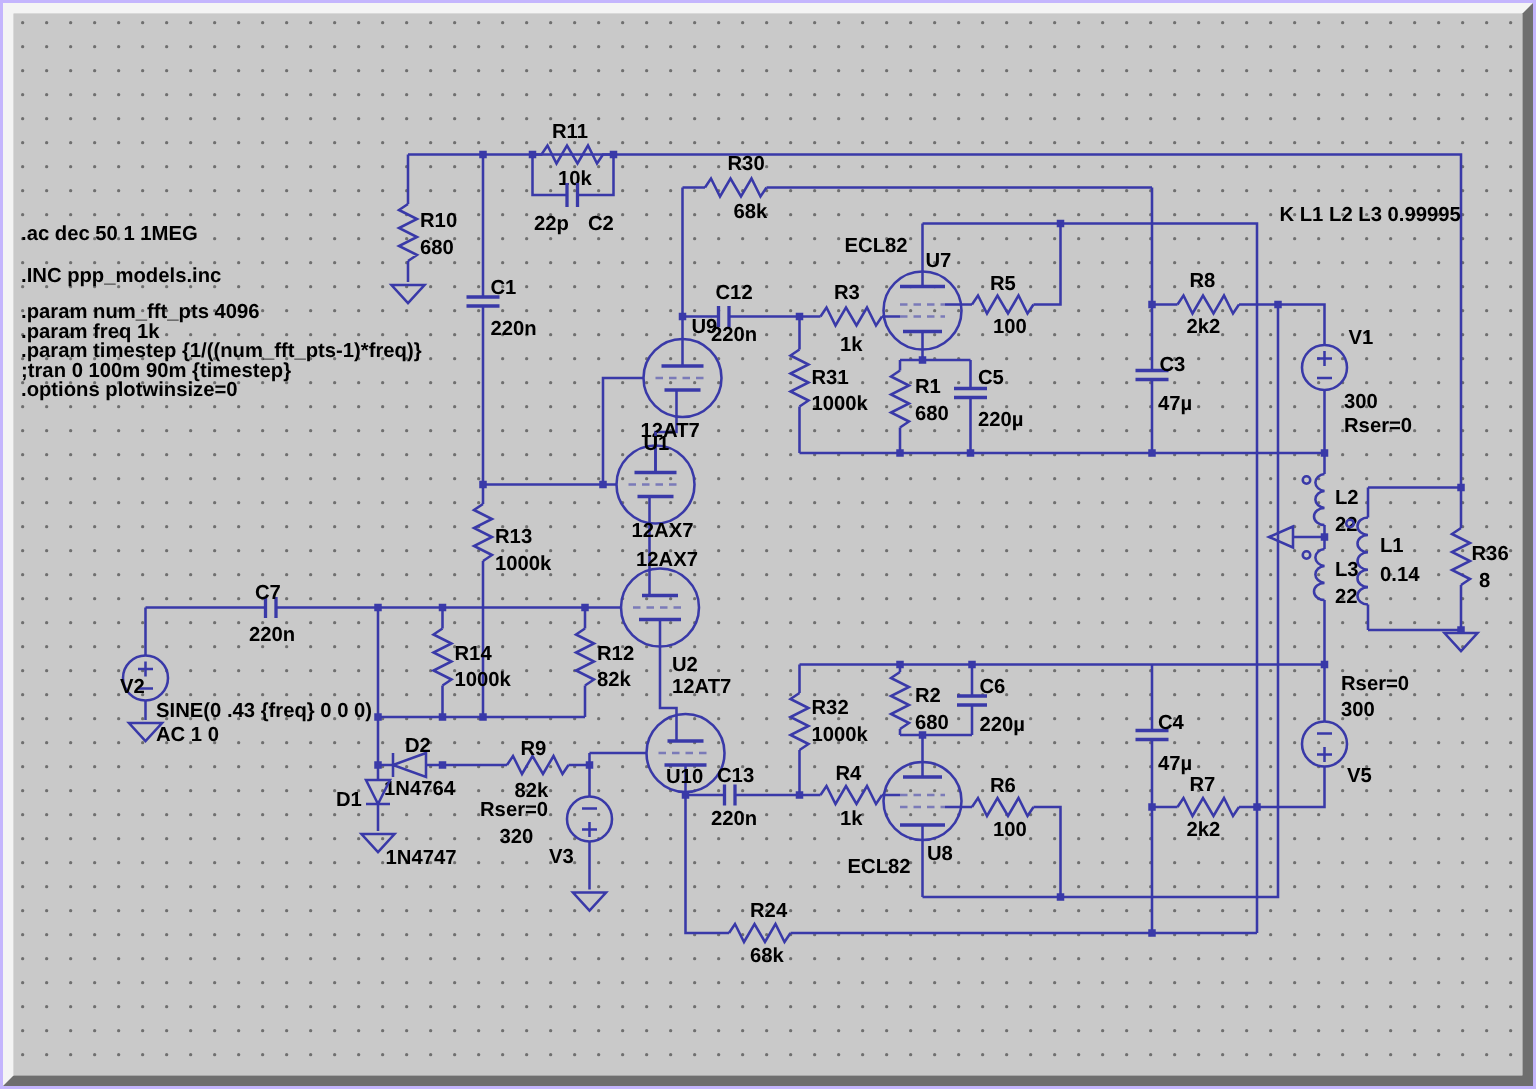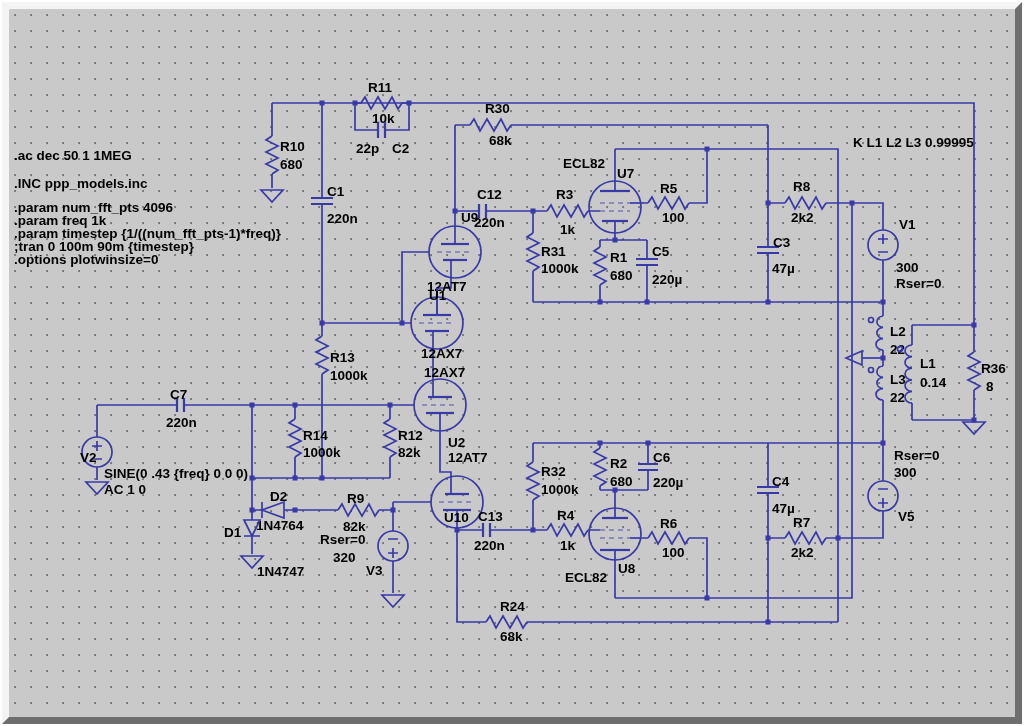--- a/index.html
+++ b/index.html
@@ -1,16 +1,16 @@
 <!DOCTYPE html>
 <html><head>
 <meta charset="utf-8">
 <style>
   html,body{margin:0;padding:0;background:#9a9a9a;}
-  .outer{width:1024px;height:726px;box-sizing:border-box;background:#ffffff;padding:2px;}
+  .outer{width:1024px;height:726px;box-sizing:border-box;background:#c4b5fd;padding:2px;}
   .bevel{width:100%;height:100%;box-sizing:border-box;border:7px solid;
          border-color:#f4f4f4 #6e6e6e #6e6e6e #f4f4f4;background:#c9c9c9;}
   svg{display:block;}
   text{font-family:"Liberation Sans","DejaVu Sans",sans-serif;font-size:13.5px;font-weight:bold;fill:#000;}
   .wire{stroke:#3939a8;stroke-width:1.7;fill:none;}
   .comp{stroke:#3939a8;stroke-width:1.7;fill:none;}
   .plate{stroke:#3939a8;stroke-width:2.2;fill:none;}
   .dash{stroke:#7a7ab8;stroke-width:1.7;fill:none;stroke-dasharray:5 4;}
   .dot{fill:#3939a8;}
 </style>

